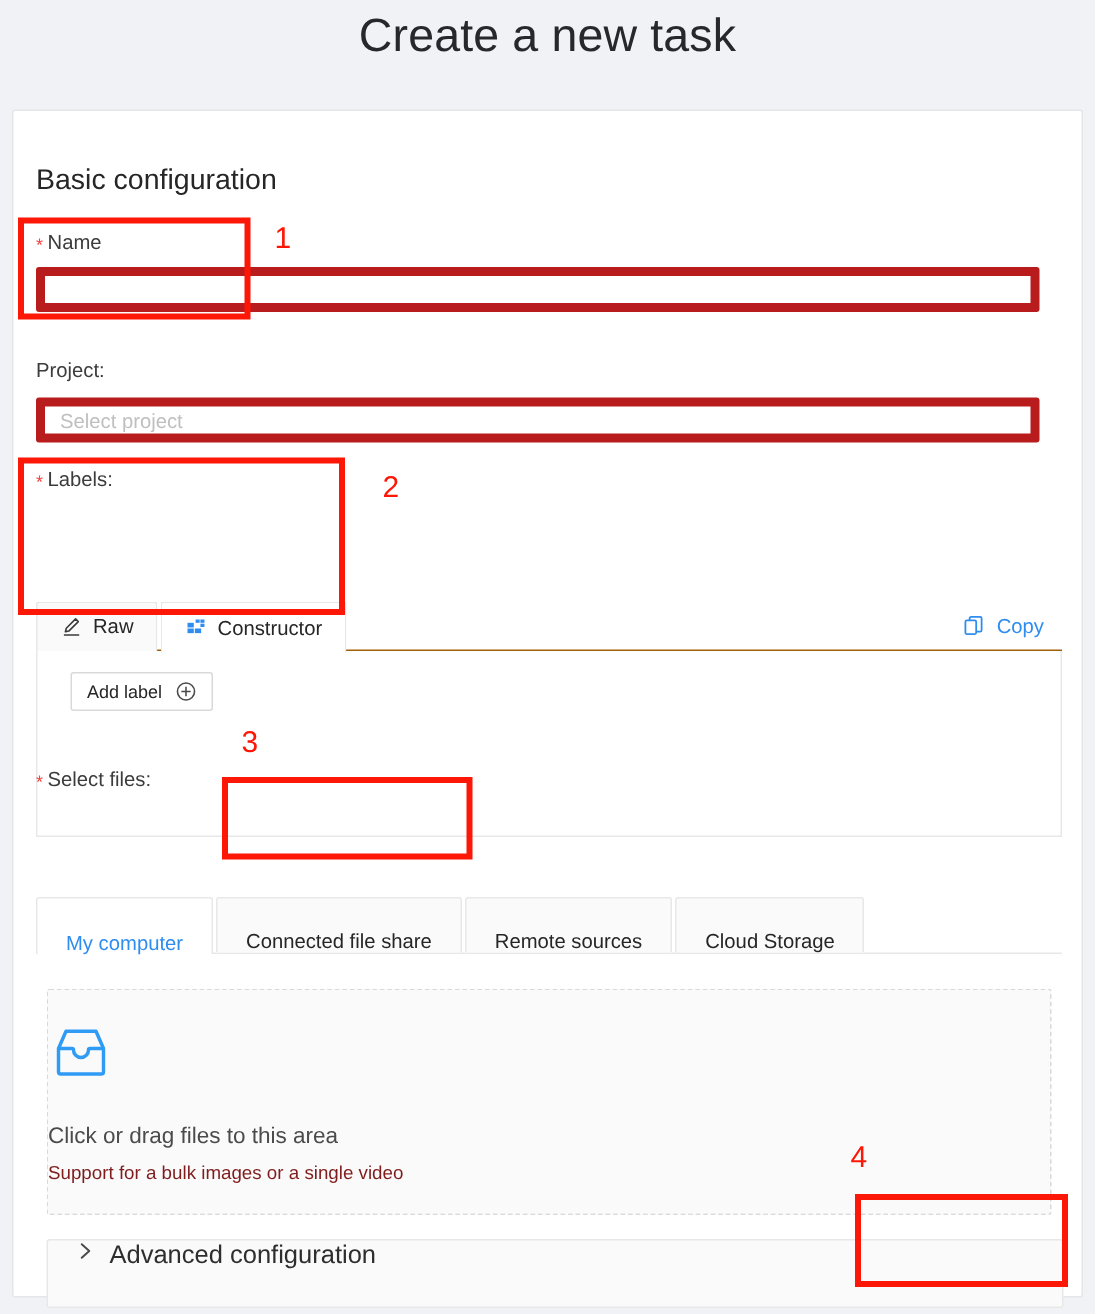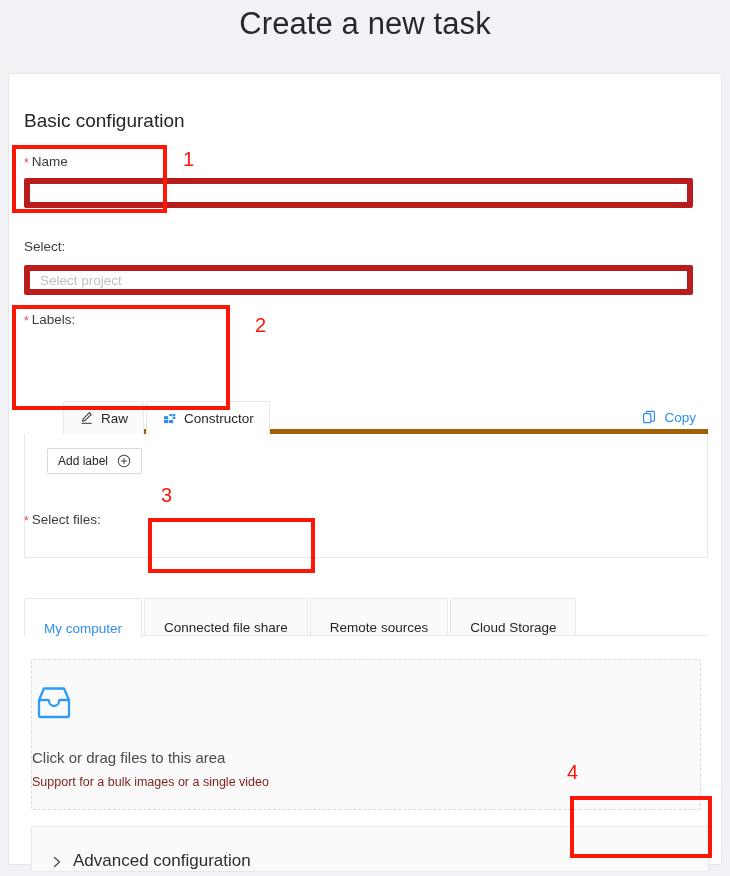--- a/index.html
+++ b/index.html
@@ -70,23 +70,22 @@
     outline: none;
   }
   .text-input::placeholder { color: #bfbfbf; }
 
   
   .labels-block { position: absolute; left: 15px; top: 327px; width: 684px; }
   .tabbar {
     position: relative;
     height: 33px;
     display: flex;
-    align-items: flex-start;
-    border-bottom: 5px solid #a16207;
-    margin-left: 39px;
+    align-items: center;
+    border-bottom: 1px solid #a16207;
   }
   .tab {
     height: 33px;
     display: flex;
     align-items: center;
     gap: 7px;
     padding: 0 15px;
     font-size: 13.5px;
     color: #262626;
     background: #fafafa;
@@ -196,21 +195,21 @@
 
   
   .adv-panel {
     position: absolute;
     left: 22px; top: 752px;
     width: 678px; height: 46px;
     background: #fafafa;
     border: 1px solid #e8e8e8;
     border-radius: 2px;
     display: flex;
-    align-items: flex-end;
+    align-items: flex-start;
     cursor: pointer;
   }
   .adv-caret {
     margin-left: 20px; margin-right: 11px;
     color: #4a4a4a;
     font-size: 15px;
     line-height: 1;
   }
   .adv-text { font-size: 17px; color: #2e2e2e; }
 
@@ -239,21 +238,21 @@
 
   <div class="card">
 
     <div class="section-title">Basic configuration</div>
 
     <div class="f-label" style="left:15px; top:80px;">
       <span class="req-star">*</span><span>Name</span>
     </div>
     <input class="text-input" style="left: 15px; top: 104px; width: 669px;" value="" placeholder="">
 
-    <div class="f-label" style="left:15px; top:165px;">Select:</div>
+    <div class="f-label" style="left:15px; top:165px;">Project:</div>
     <input class="text-input" style="left: 15px; top: 191px; width: 669px;" value="" placeholder="Select project">
 
     <div class="f-label" style="left:15px; top:238px;">
       <span class="req-star">*</span><span>Labels:</span>
     </div>
 
     <div class="labels-block">
       <div class="tabbar">
 
         <div class="tab">

